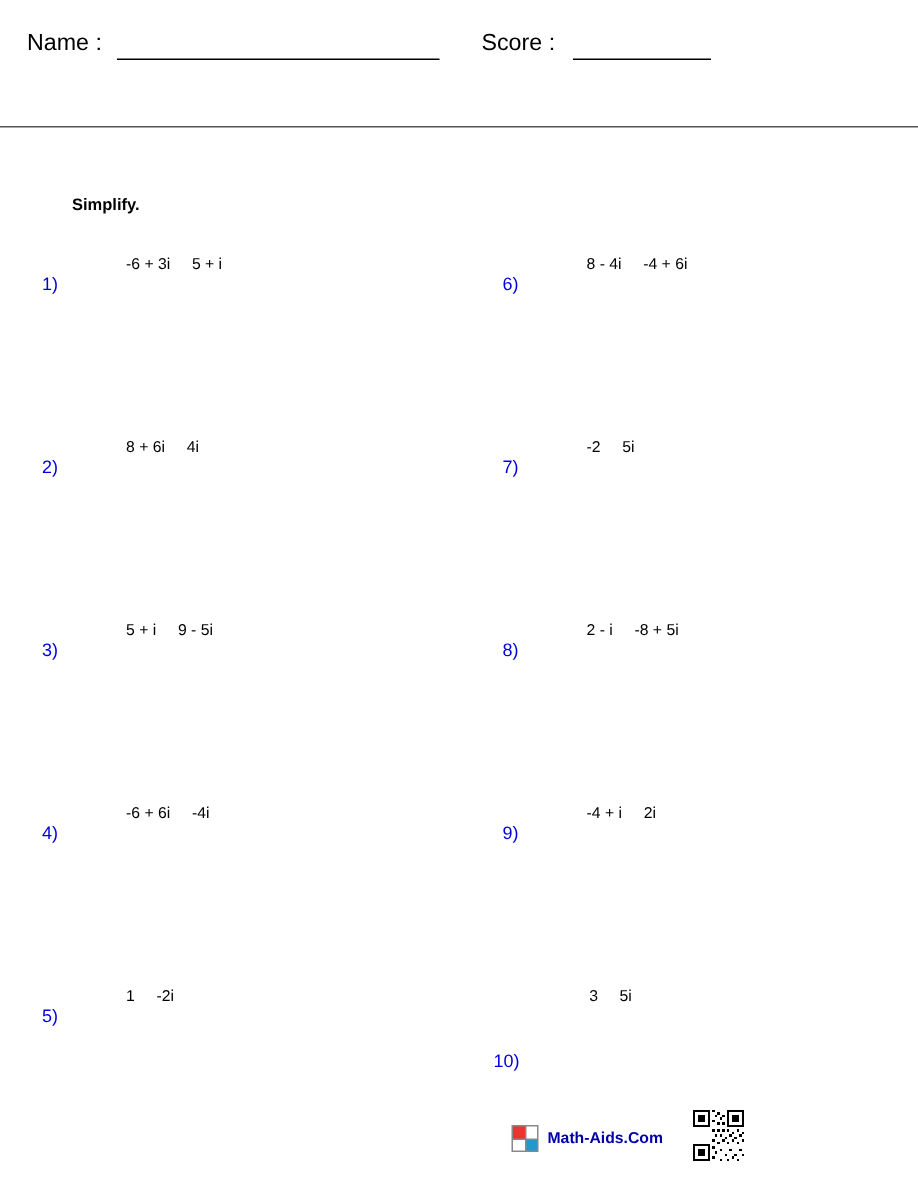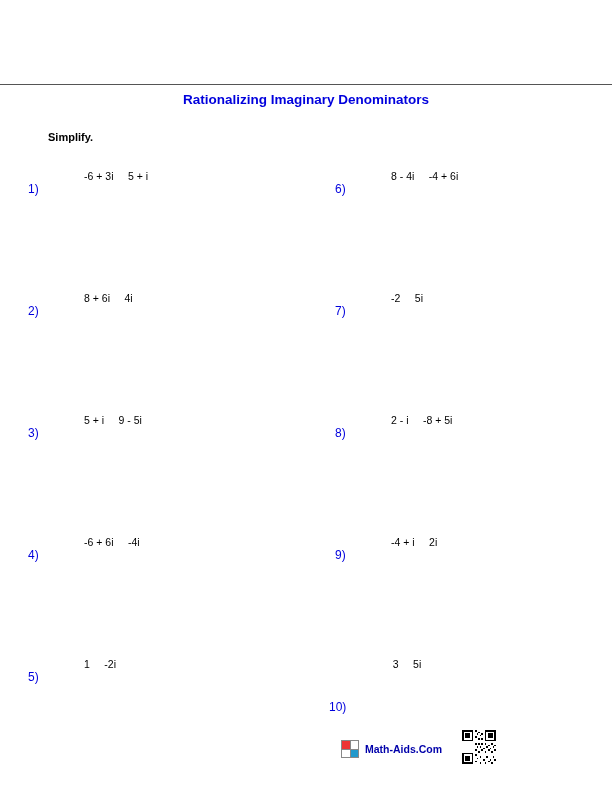--- a/index.html
+++ b/index.html
@@ -128,21 +128,21 @@
   }
   .fraction .bar {
     border-top: 1px solid #000;
     margin: 1px 0;
   }
 
   
   .footer {
     position: absolute;
     left: 0;
-    bottom: 26px;
+    bottom: 16px;
     width: 508px;
     height: 40px;
     text-decoration: underline;
   }
   .footer-brand {
     position: absolute;
     right: 66px;
     bottom: 8px;
     display: flex;
     align-items: center;
@@ -178,24 +178,29 @@
     width: 34px;
     height: 34px;
   }
 </style>
 </head>
 <body>
 
 <div class="page">
 
   <div class="header">
+    <div class="hdr-row">
+      <span class="hdr-label">Name :</span>
+      <span class="hdr-line name-line"></span>
+      <span class="hdr-label score-label">Score :</span>
+      <span class="hdr-line score-line"></span>
+    </div>
   </div>
   <div class="hdr-rule"></div>
 
-  <div class="title">Rationalizing Imaginary Denominators</div>
 
   <div class="instruction">Simplify.</div>
 
   <div class="problems">
 
     <div class="col col-left">
 
       <div class="problem">
         <span class="prob-num">1)</span>
         <span class="fraction">

